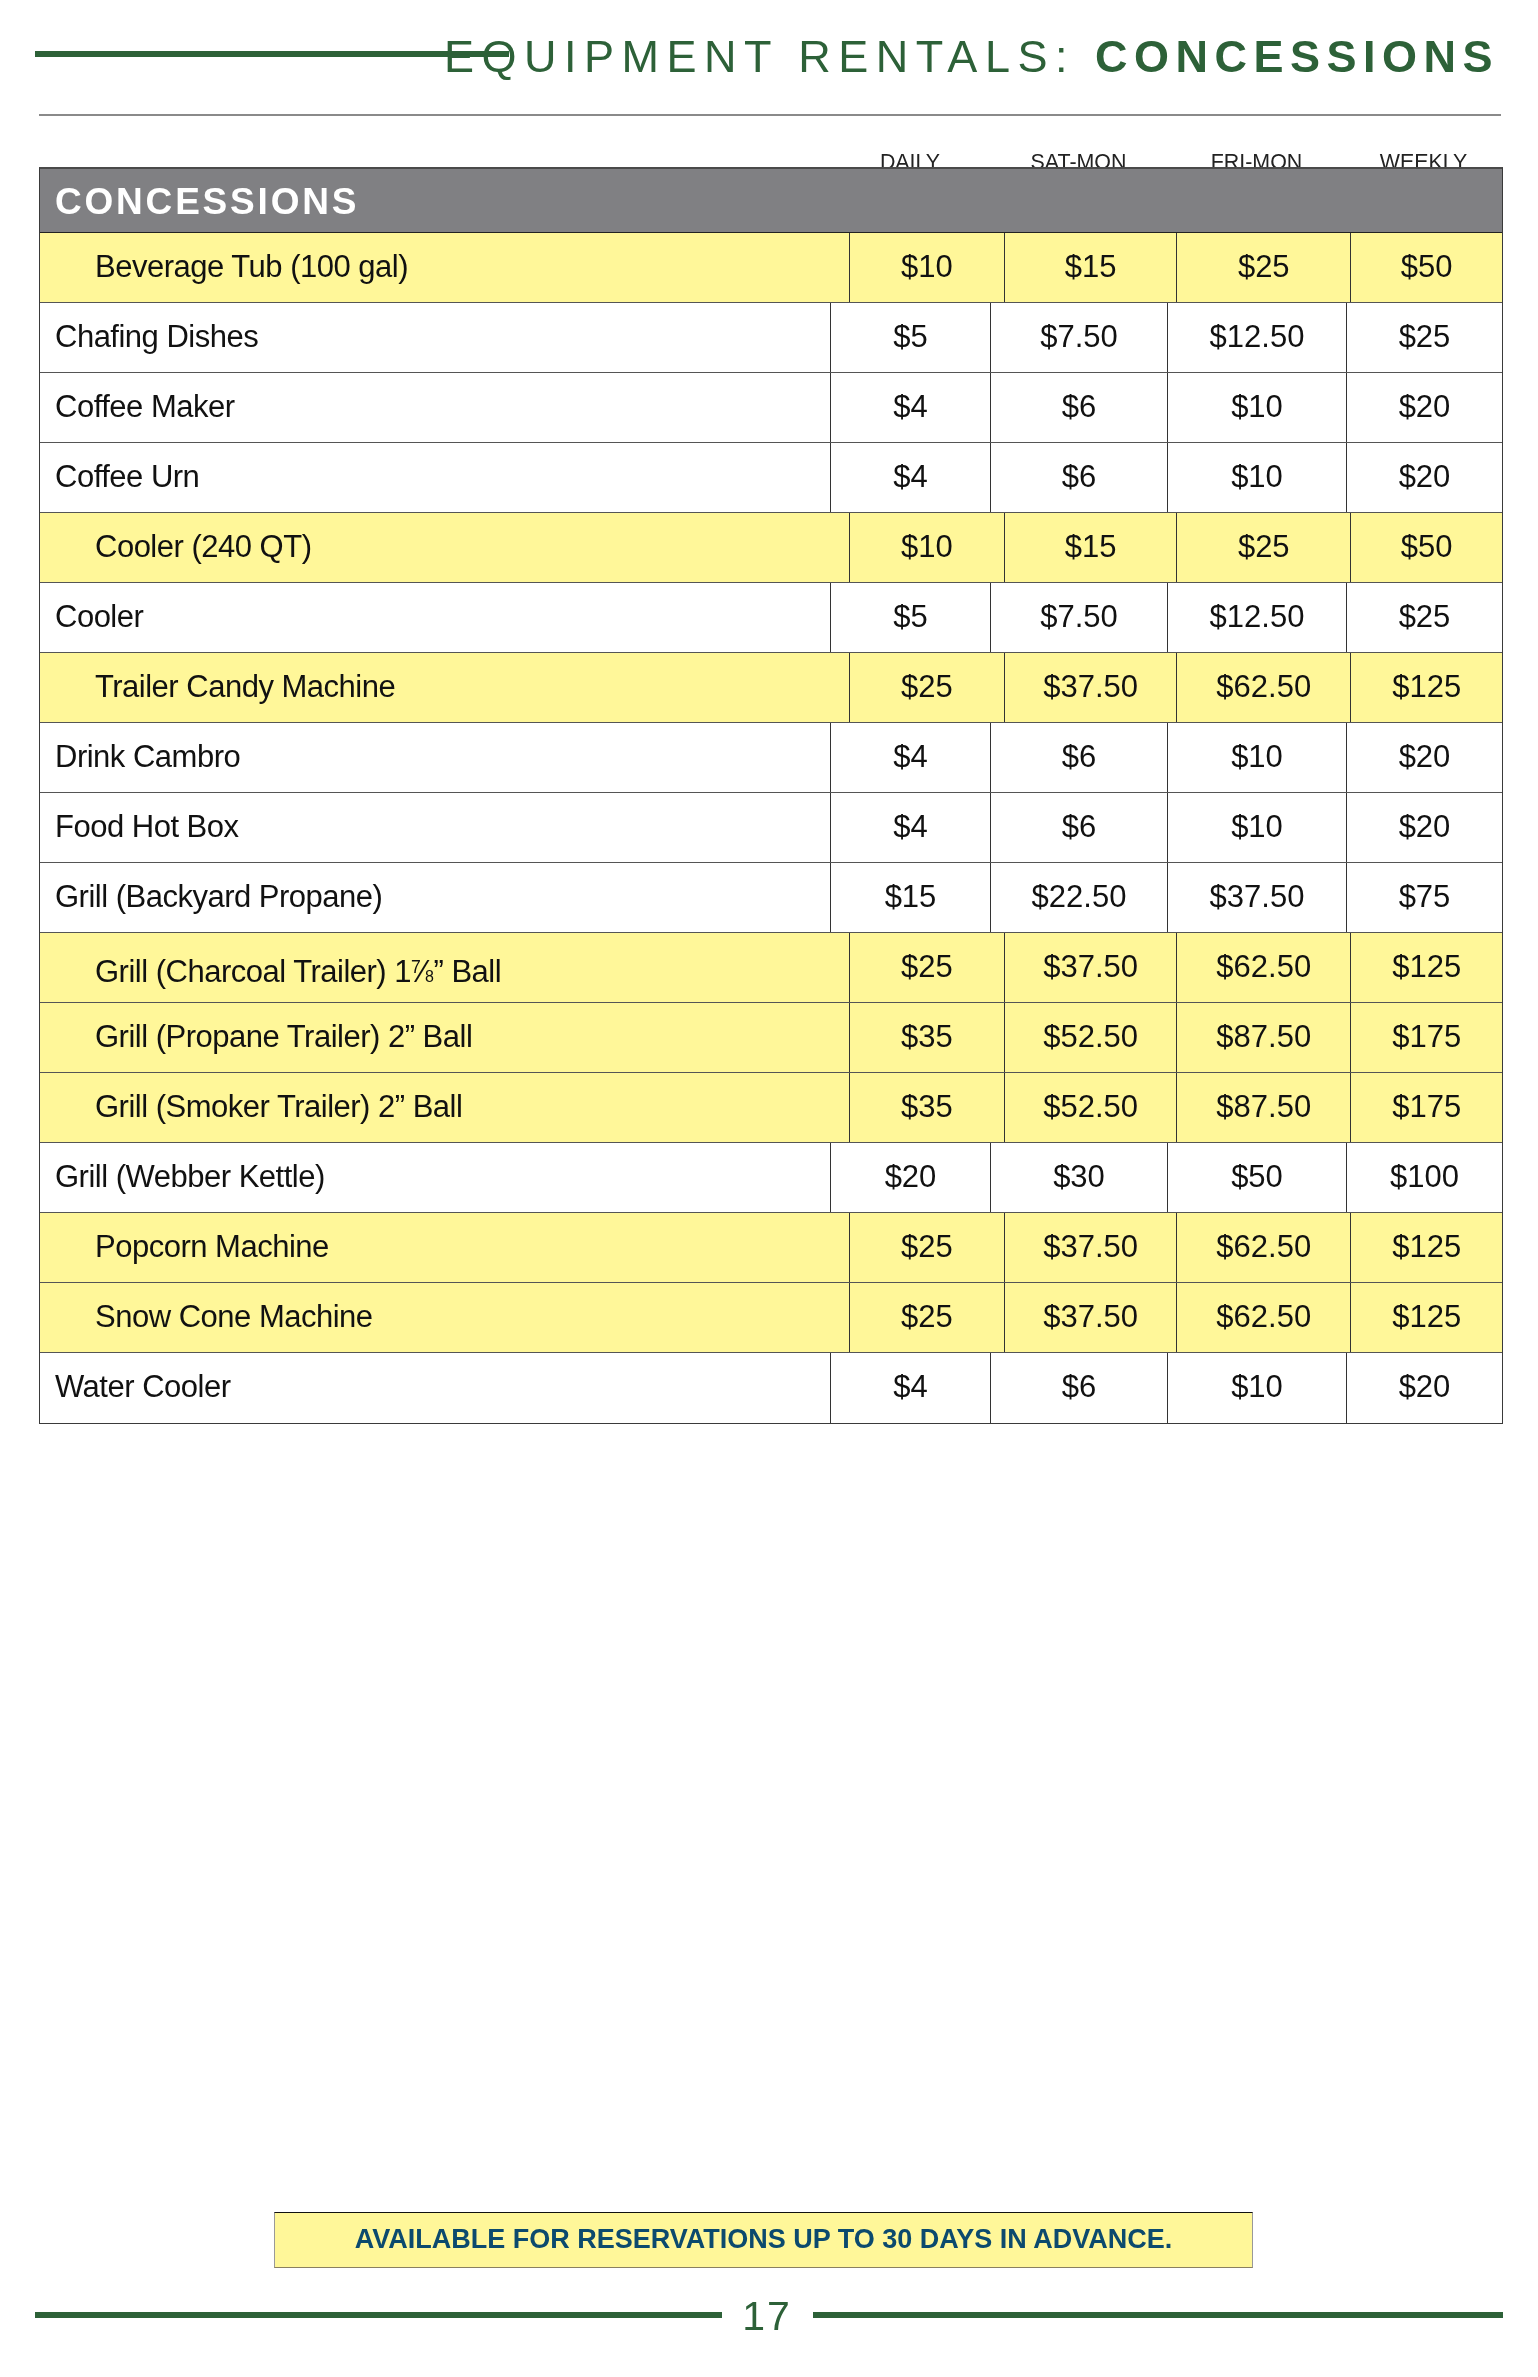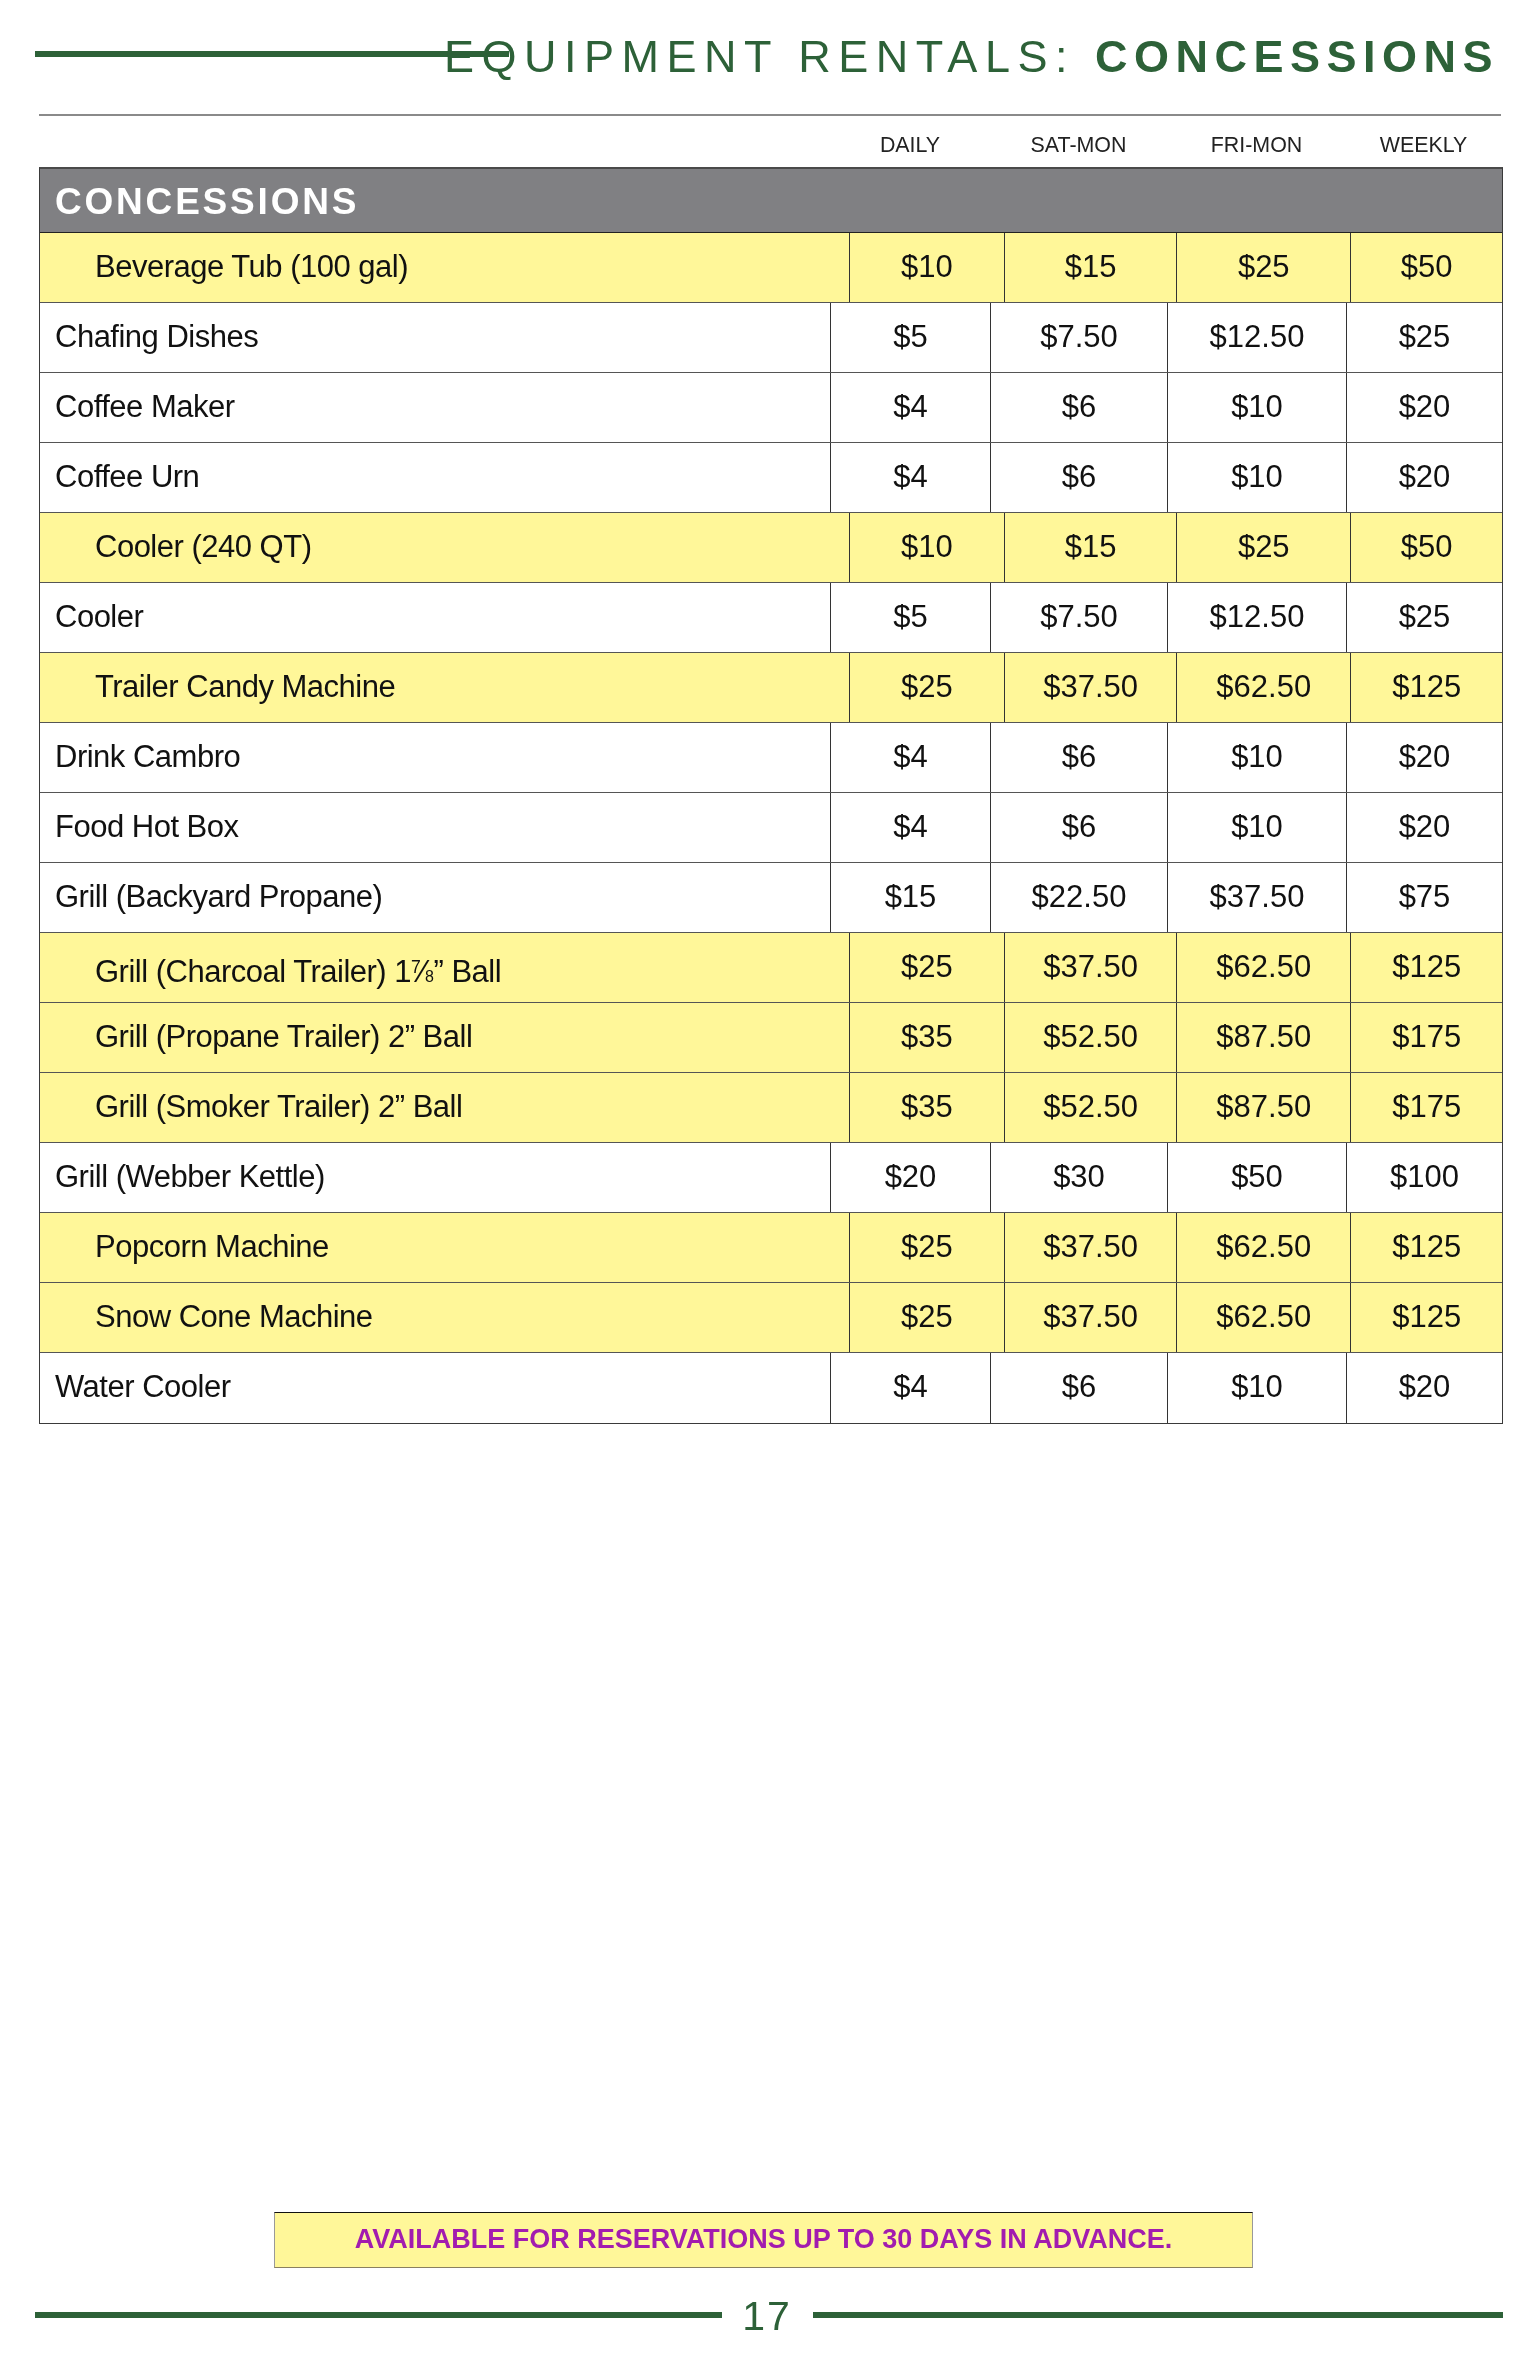--- a/index.html
+++ b/index.html
@@ -7,42 +7,42 @@
          font-family:"Liberation Sans", sans-serif; color:#111; }
 
   .top-rule { position:absolute; left:35px; top:51px; width:474px; height:5.6px; background:#2d6138; }
   .page-title { position:absolute; right:39px; top:34px; font-size:45px; color:#2d6138;
                 letter-spacing:7.5px; white-space:nowrap; line-height:1; }
   .page-title .light { font-weight:normal; }
   .page-title .bold { font-weight:bold; letter-spacing:6.5px; }
 
   .gray-rule { position:absolute; left:39px; top:114px; width:1462px; height:1.9px; background:#8a8a8a; }
 
-  .col-headers { position:absolute; left:830px; top:131px; width:671px; height:28px; display:flex; }
+  .col-headers { position:absolute; left:830px; top:148px; width:671px; height:28px; display:flex; }
   .col-headers div { font-size:21.4px; color:#222; text-align:center; line-height:28px; }
   .ch0 { width:160px; } .ch1 { width:177px; } .ch2 { width:179px; } .ch3 { width:155px; }
 
   .table { position:absolute; left:39px; top:167px; width:1462px; border:1.9px solid #3a3a3a; border-top:2.8px solid #4a4a4a; }
   .section-head { height:63px; background:#808083; color:#fff; font-weight:bold; font-size:37px;
                   letter-spacing:2.8px; padding-left:15px; line-height:65px; border-bottom:1.9px solid #222; }
   .row { display:flex; height:70px; border-bottom:1.4px solid #555; box-sizing:border-box; }
   .row:last-child { border-bottom:none; }
   .row.hl { background:#fff799;padding-left:40px; }
   .row .cell { font-size:31px; line-height:68px; box-sizing:border-box; border-right:1.4px solid #333; white-space:nowrap; }
   .row .cell:last-child { border-right:none; }
   .c-name { width:791px; padding-left:15px; letter-spacing:-0.5px; }
   .c-p { text-align:center; }
   .c0 { width:160px; } .c1 { width:177px; } .c2 { width:179px; } .c3 { width:155px; }
   sup.frac-n { font-size:17.7px; vertical-align:9.3px; }
   sub.frac-d { font-size:16px; vertical-align:0px; }
 
   .notice { position:absolute; left:274px; top:2212px; width:979px; height:56px; background:#fff799;
             border-top:1.9px solid #111; border-left:0.9px solid #999; border-right:0.9px solid #999;
             border-bottom:1.9px solid #8a8060; box-sizing:border-box; text-align:center;
-            font-weight:bold; font-size:27px; line-height:52px; color:#a21caf; }
+            font-weight:bold; font-size:27px; line-height:52px; color:#0c4a6e; }
 
   .foot-rule-left { position:absolute; left:35px; top:2312px; width:687px; height:5.6px; background:#2d6138; }
   .foot-rule-right { position:absolute; left:813px; top:2312px; width:690px; height:5.6px; background:#2d6138; }
   .page-num { position:absolute; left:722px; width:90px; top:2293px; text-align:center; color:#2d6138;
               font-weight:normal; font-size:41px; line-height:47px; letter-spacing:1.9px; }
 </style>
 </head>
 <body>
 
 <div class="top-rule"></div>

